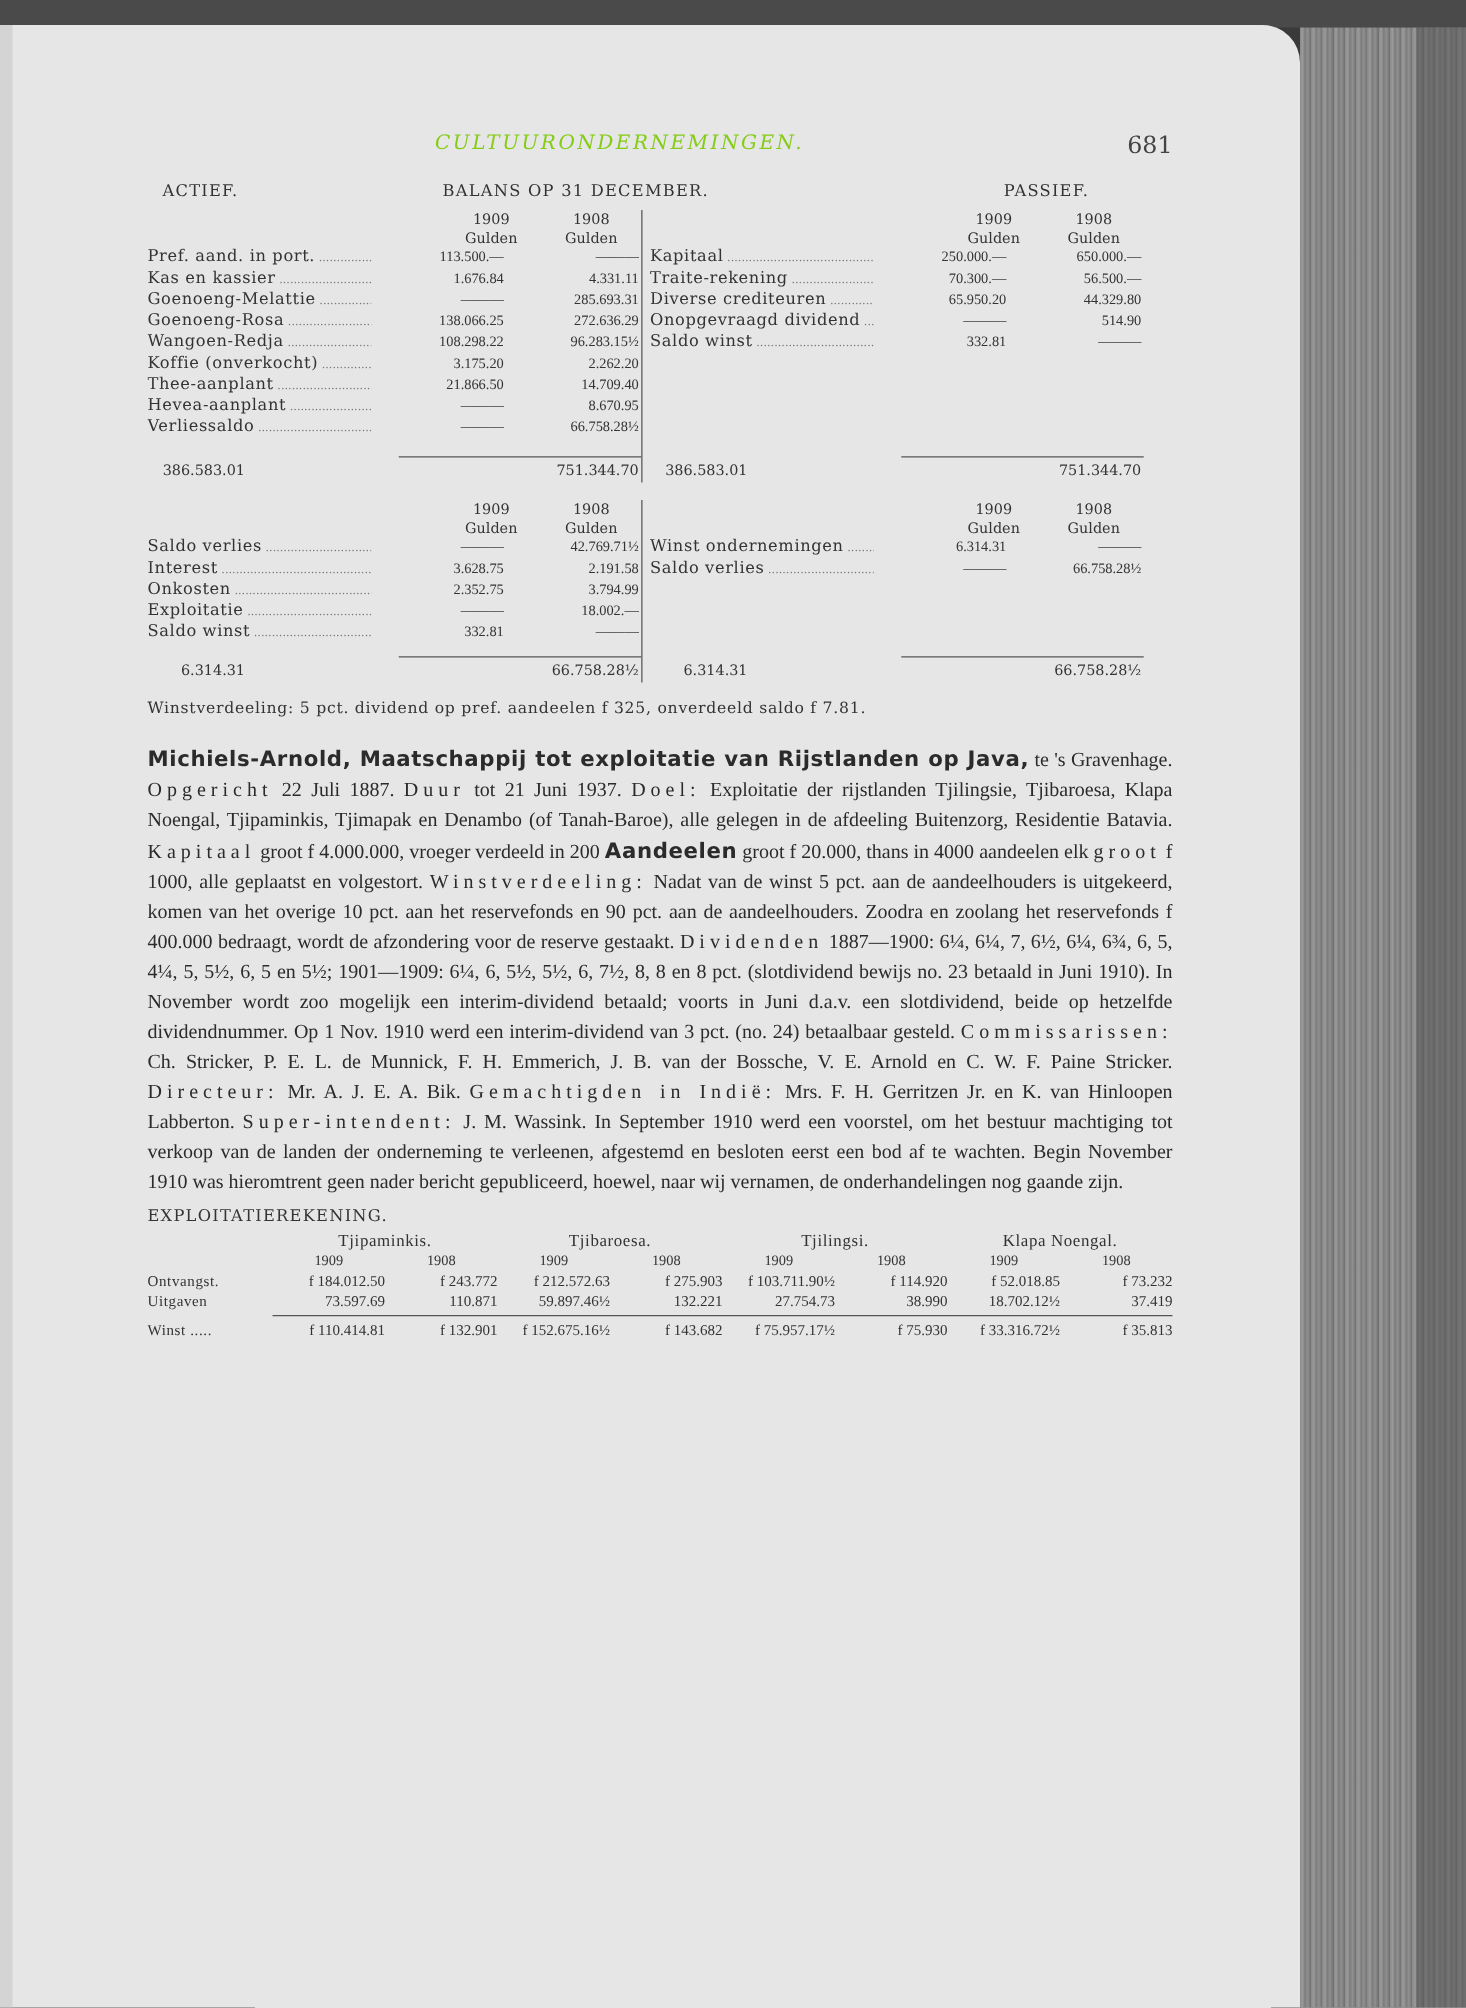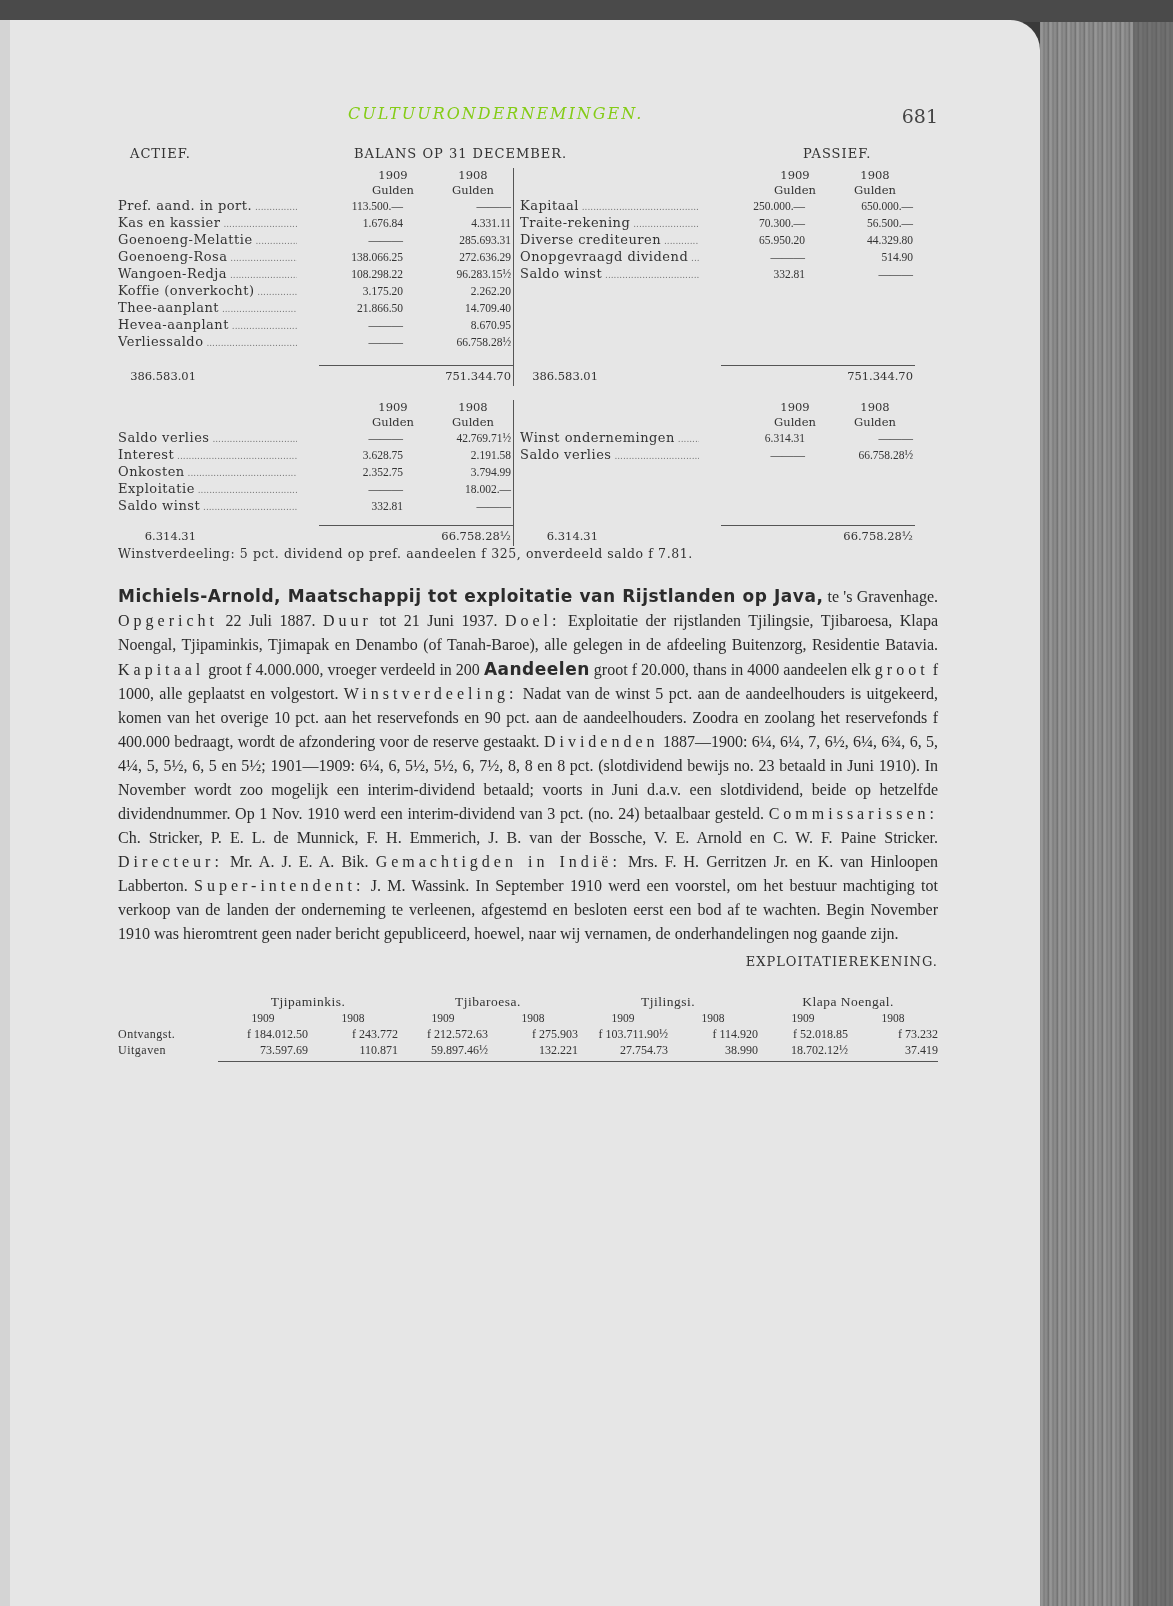--- a/index.html
+++ b/index.html
@@ -38,28 +38,28 @@
   .yrs { display: flex; justify-content: flex-end; font-size: 11.5px; line-height: 15px; }
   .yrs span { width: 80px; text-align: center; }
   .row { display: flex; align-items: baseline; height: 17px; white-space: nowrap; gap: 28px; }
   .row .lbl { flex: 1; overflow: hidden; letter-spacing: 0.5px; }
   .row .lbl::after { content: " ......................................................"; color: #777; letter-spacing: 0; font-size: 9px; }
   .row .v { width: 80px; text-align: right; font-size: 11.5px; font-family: "Liberation Serif", serif; padding-right: 2px; box-sizing: border-box; }
   .sumline { border-top: 1px solid #555; margin-left: auto; width: 194px; margin-top: 10px; }
   .sumrow { display: flex; justify-content: space-between; height: 20px; align-items: center; font-size: 11.5px; }
   .sumrow span { width: 80px; text-align: right; padding-right: 2px; box-sizing: border-box; }
 
-  .note { font-size: 12.5px; letter-spacing: 0.6px; margin-top: 0px; color: #333; }
+  .note { font-size: 12.5px; letter-spacing: 0.6px; margin-top: 12px; color: #333; }
 
   .body-text { margin-top: 22px; font-size: 16px; line-height: 24px; text-align: justify; color: #2b2b2b; font-family: "Liberation Serif", serif; }
   .body-text .bold { font-family: "DejaVu Sans", sans-serif; font-weight: bold; font-size: 17px; letter-spacing: 0.5px; }
   .sp { letter-spacing: 4px; }
 
   .exploit { margin-top: 8px; font-size: 12px; color: #333; }
-  .exploit .etitle { text-align: right; letter-spacing: 1px; margin-bottom: 23px; font-size: 13px; }
+  .exploit .etitle { text-align: left; letter-spacing: 1px; margin-bottom: 2px; font-size: 13px; }
   .egrid { display: grid; grid-template-columns: 100px repeat(8, 90px); font-family: "Liberation Serif", serif; }
   .egrid div { text-align: right; white-space: nowrap; height: 16px; line-height: 16px; }
   .egrid .lbl { text-align: left; letter-spacing: 0.5px; }
   .egrid .grp { grid-column: span 2; text-align: center; font-size: 13.5px; letter-spacing: 0.5px; }
   .egrid .yr { text-align: center; font-size: 11.5px; }
   .eline { border-top: 1px solid #555; margin: 3px 0 3px 100px; }
 </style>
 </head>
 <body>
 
@@ -299,14 +299,25 @@
       <div>73.597.69</div>
       <div>110.871</div>
       <div>59.897.46½</div>
       <div>132.221</div>
       <div>27.754.73</div>
       <div>38.990</div>
       <div>18.702.12½</div>
       <div>37.419</div>
     </div>
     <div class="eline"></div>
+    <div class="egrid">
+      <div class="lbl">Winst .....</div>
+      <div>f 110.414.81</div>
+      <div>f 132.901</div>
+      <div>f 152.675.16½</div>
+      <div>f 143.682</div>
+      <div>f 75.957.17½</div>
+      <div>f 75.930</div>
+      <div>f 33.316.72½</div>
+      <div>f 35.813</div>
+    </div>
   </div>
 </div>
 
 </body></html>

